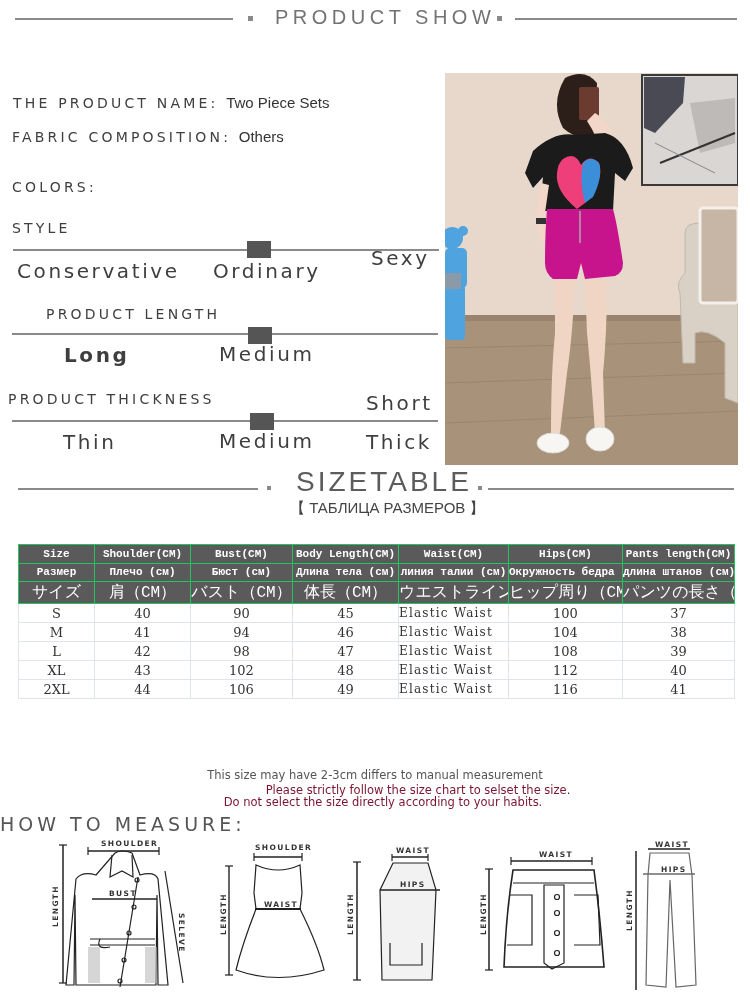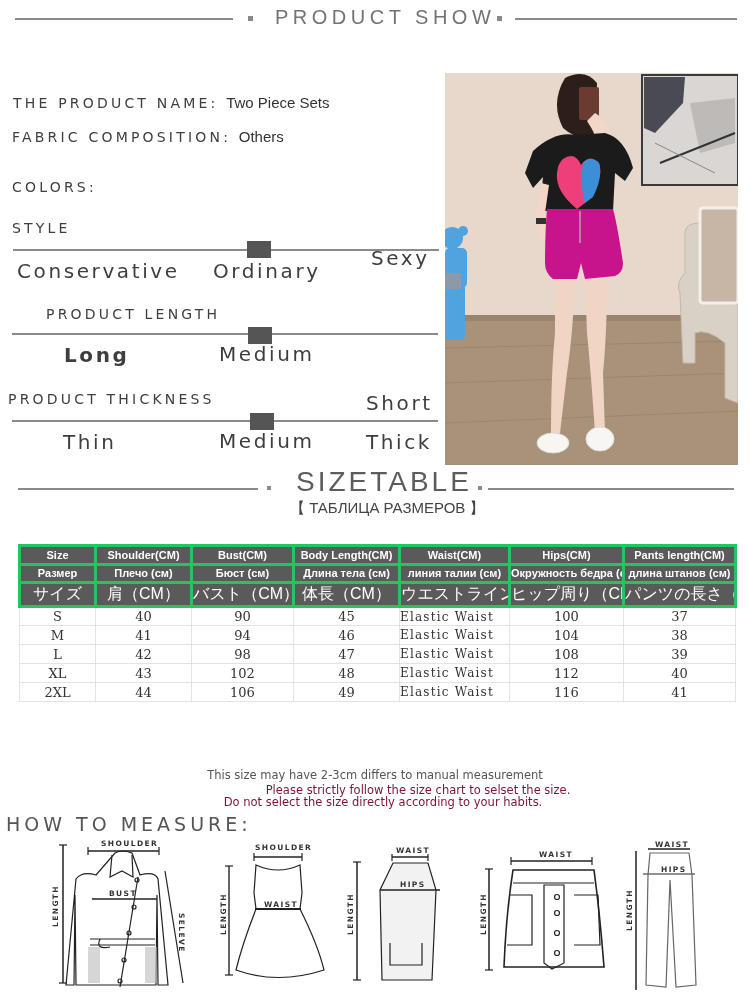--- a/index.html
+++ b/index.html
@@ -9,21 +9,21 @@
   .dot { position: absolute; width: 5px; height: 5px; background: #8a8a8a; }
   .section-title { position: absolute; font-family: "Liberation Sans", sans-serif; color: #737373; letter-spacing: 5px; }
   .info-label { position: absolute; font-family: "DejaVu Sans", sans-serif; font-size: 14px; letter-spacing: 3.2px; color: #3e3e3e; white-space: nowrap; }
   .info-value { letter-spacing: 0; font-size: 15px; color: #333; font-family: "Liberation Sans", sans-serif; }
   .scale-line { position: absolute; height: 2px; background: #8a8a8a; }
   .scale-knob { position: absolute; width: 24px; height: 17px; background: #555; }
   .scale-lbl { position: absolute; font-size: 20px; letter-spacing: 2.6px; color: #3e3e3e; white-space: nowrap; }
   .photo { position: absolute; left: 445px; top: 73px; width: 293px; height: 392px; overflow: hidden; background: #e9d9cd; }
   table.size { position: absolute; left: 18px; top: 544px; width: 716px; border-collapse: collapse; table-layout: fixed; }
   table.size td { text-align: center; white-space: nowrap; overflow: hidden; }
-  table.size tr.hd td { background: #5a5a5a; color: #fff; font-weight: bold; font-size: 11px; height: 18.5px; border: 3px solid #22c55e; font-family: Liberation Sans, sans-serif; }
+  table.size tr.hd td { background: #5a5a5a; color: #fff; font-weight: bold; font-size: 11px; height: 18.5px; border: 1px solid #22c55e; font-family: Liberation Mono, monospace; }
   table.size tr.hd td.cjk { font-weight: normal; font-size: 16px; }
   table.size tr.bd td { color: #333; font-size: 13px; height: 19px; border: 1px solid #dfe3ee; border-top: 1px solid #dfe3ee; font-family: "DejaVu Serif", serif; background: #fff; }
   table.size tr.bd td.el { text-align: left; letter-spacing: 1.2px; font-size: 12px; }
   .note { position: absolute; width: 750px; text-align: center; font-size: 11.5px; white-space: nowrap; }
   .measure-fig { position: absolute; }
   .mlabel { font-family: "DejaVu Sans", sans-serif; font-size: 7.5px; letter-spacing: 1.4px; fill: #333; font-weight: bold; }
 </style>
 </head>
 <body>
 
@@ -214,21 +214,21 @@
       <td>116</td>
       <td>41</td>
     </tr>
   </tbody>
 </table>
 
 <div class="note" style="top:768px; color:#555;">This size may have 2-3cm differs to manual measurement</div>
 <div class="note" style="top:784px; color:#7a1431; line-height:12px;margin-left:43px;">Please strictly follow the size chart to selset the size.</div>
 <div class="note" style="top:796px; color:#7a1431; line-height:12px;margin-left:8px;">Do not select the size directly according to your habits.</div>
 
-<div class="abs" style="left:6px; top:813px; font-size:19px; letter-spacing:4px; color:#555; font-family:'DejaVu Sans', sans-serif; white-space:nowrap;">HOW TO MEASURE:</div>
+<div class="abs" style="left:0; top:813px; font-size:19px; letter-spacing:4px; color:#555; font-family:'DejaVu Sans', sans-serif; white-space:nowrap;">HOW TO MEASURE:</div>
 
 <svg class="measure-fig" style="left:40px; top:835px;" width="160" height="160" viewBox="0 0 160 160">
   <g stroke="#222" stroke-width="1.2" fill="none">
 
     <line x1="23" y1="10" x2="23" y2="148" stroke-width="1.5"></line>
     <line x1="19" y1="10" x2="27" y2="10"></line>
       <line x1="19" y1="148" x2="27" y2="148"></line>
 
     <line x1="48" y1="16" x2="119" y2="16" stroke-width="1.5"></line>
     <line x1="48" y1="12" x2="48" y2="20"></line>

